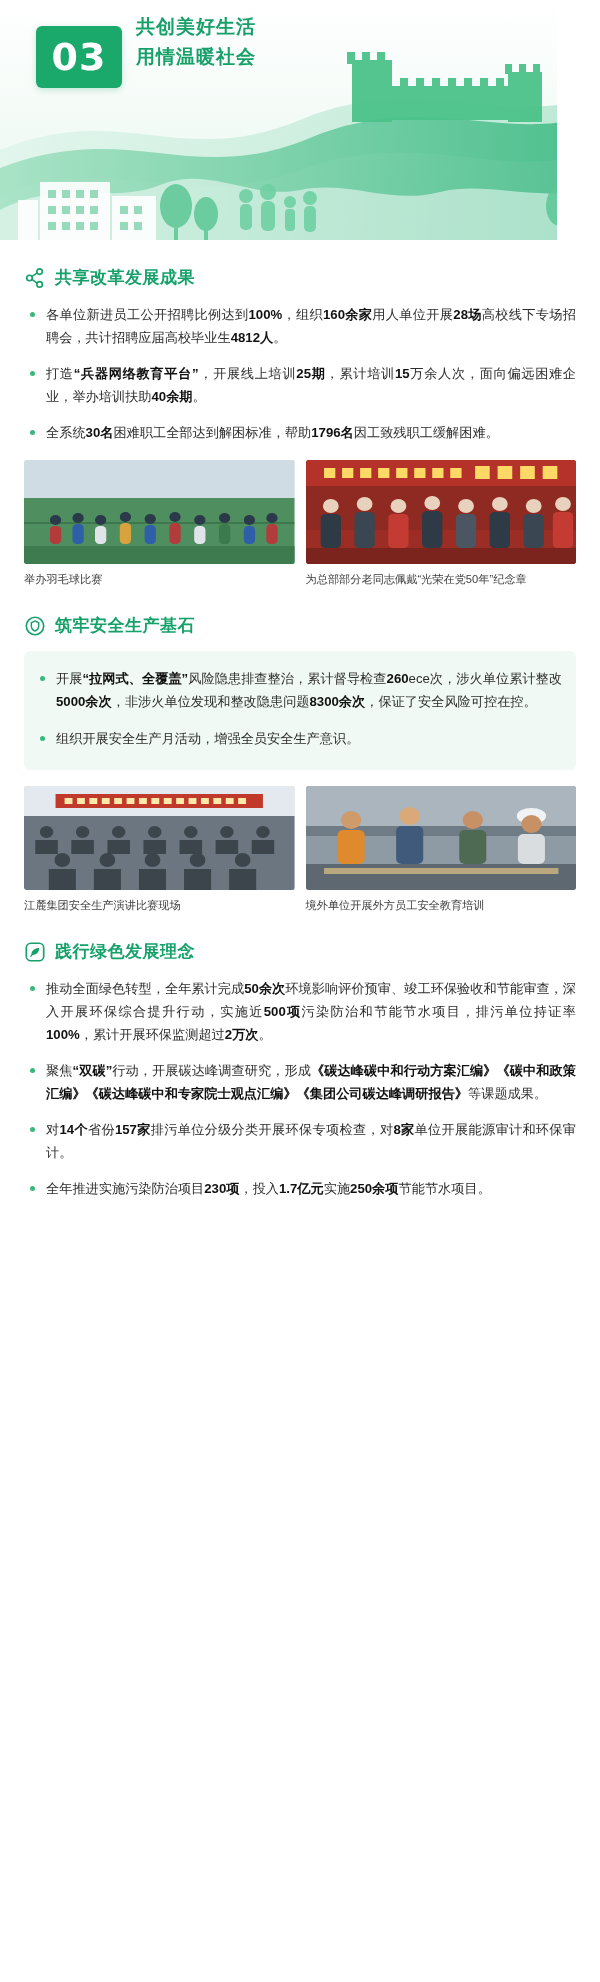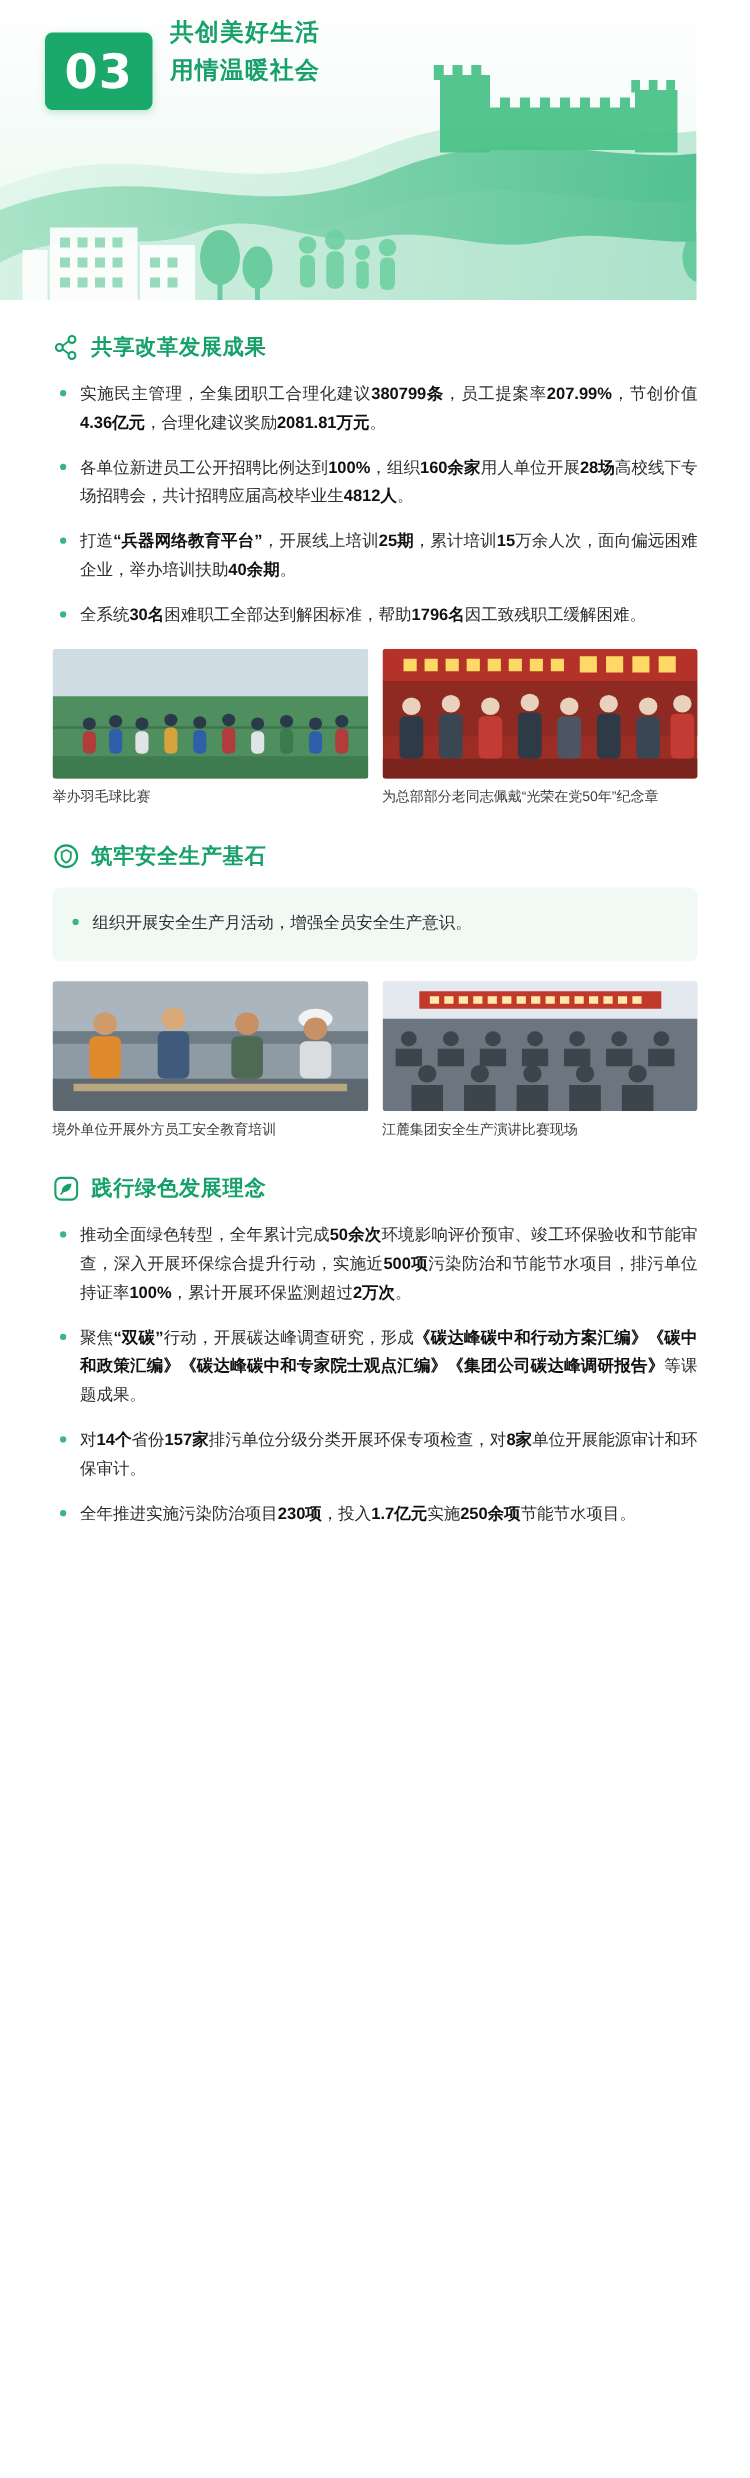--- a/index.html
+++ b/index.html
@@ -46,21 +46,21 @@
   }
   .banner-title div {
     font-size: 19px;
     font-weight: bold;
     line-height: 30px;
     color: #17a06a;
     letter-spacing: 1px;
   }
 
   
-  .section { padding: 0 42px; }
+  .section { padding: 0 24px; }
   .sec-head {
     display: flex;
     align-items: center;
     gap: 9px;
     margin: 26px 0 14px 0;
   }
   .sec-head .ic {
     width: 22px; height: 22px;
     flex: 0 0 22px;
     display: block;
@@ -230,21 +230,20 @@
       <circle cx="17" cy="5" r="3" fill="none" stroke="#15a169" stroke-width="1.8"></circle>
       <circle cx="6" cy="12" r="3" fill="none" stroke="#15a169" stroke-width="1.8"></circle>
       <circle cx="17" cy="19" r="3" fill="none" stroke="#15a169" stroke-width="1.8"></circle>
       <line x1="8.6" y1="10.6" x2="14.4" y2="6.4" stroke="#15a169" stroke-width="1.6"></line>
       <line x1="8.6" y1="13.4" x2="14.4" y2="17.6" stroke="#15a169" stroke-width="1.6"></line>
     </svg>
     <h2>共享改革发展成果</h2>
   </div>
 
   <ul class="bullets">
-    <li>实施民主管理，全集团职工合理化建议<span class="hl">380799条</span>，员工提案率<span class="hl">207.99%</span>，节创价值<span class="hl">4.36亿元</span>，合理化建议奖励<span class="hl">2081.81万元</span>。</li>
     <li>各单位新进员工公开招聘比例达到<span class="hl">100%</span>，组织<span class="hl">160余家</span>用人单位开展<span class="hl">28场</span>高校线下专场招聘会，共计招聘应届高校毕业生<span class="hl">4812人</span>。</li>
     <li>打造<span class="hl">“兵器网络教育平台”</span>，开展线上培训<span class="hl">25期</span>，累计培训<span class="hl">15</span>万余人次，面向偏远困难企业，举办培训扶助<span class="hl">40余期</span>。</li>
     <li>全系统<span class="hl">30名</span>困难职工全部达到解困标准，帮助<span class="hl">1796名</span>因工致残职工缓解困难。</li>
   </ul>
 
   <div class="photos">
     <div class="photo">
       <div class="ph-img">
         <svg viewBox="0 0 240 104" preserveAspectRatio="none">
           <rect width="240" height="104" fill="#d8e4ea"></rect>
@@ -330,48 +329,26 @@
   <div class="sec-head">
     <svg class="ic" viewBox="0 0 24 24">
       <circle cx="12" cy="12" r="9.5" fill="none" stroke="#15a169" stroke-width="1.8"></circle>
       <path d="M12 6.5 L16 8.5 V12 C16 14.6 14.2 16.6 12 17.5 C9.8 16.6 8 14.6 8 12 V8.5 Z" fill="none" stroke="#15a169" stroke-width="1.6"></path>
     </svg>
     <h2>筑牢安全生产基石</h2>
   </div>
 
   <div class="tinted">
     <ul class="bullets">
+      <li>开展<span class="hl">“拉网式、全覆盖”</span>风险隐患排查整治，累计督导检查<span class="hl">260</span>ece次，涉火单位累计整改<span class="hl">5000余次</span>，非涉火单位发现和整改隐患问题<span class="hl">8300余次</span>，保证了安全风险可控在控。</li>
       <li>组织开展安全生产月活动，增强全员安全生产意识。</li>
     </ul>
   </div>
 
   <div class="photos">
-    <div class="photo">
-      <div class="ph-img">
-        <svg viewBox="0 0 240 104" preserveAspectRatio="none">
-          <rect width="240" height="104" fill="#8e9aa4"></rect>
-          <rect y="0" width="240" height="40" fill="#aab5bd"></rect>
-          <rect x="0" y="40" width="240" height="10" fill="#6f7b85"></rect>
-          <g>
-            <circle cx="40" cy="34" r="9" fill="#cf9b6a"></circle>
-              <rect x="28" y="44" width="24" height="34" rx="5" fill="#e08a2e"></rect>
-            <circle cx="92" cy="30" r="9" fill="#d9a978"></circle>
-              <rect x="80" y="40" width="24" height="38" rx="5" fill="#3f5a7a"></rect>
-            <circle cx="148" cy="34" r="9" fill="#c79165"></circle>
-              <rect x="136" y="44" width="24" height="34" rx="5" fill="#4f6a52"></rect>
-            <ellipse cx="200" cy="30" rx="13" ry="8" fill="#f0f2f4"></ellipse>
-            <circle cx="200" cy="38" r="9" fill="#c79165"></circle>
-              <rect x="188" y="48" width="24" height="30" rx="5" fill="#d9dde0"></rect>
-          </g>
-          <rect y="78" width="240" height="26" fill="#5d6870"></rect>
-          <rect x="16" y="82" width="208" height="6" fill="#b9a77f"></rect>
-        </svg>
-      </div>
-      <div class="cap">境外单位开展外方员工安全教育培训</div>
-    </div>
     <div class="photo">
       <div class="ph-img">
         <svg viewBox="0 0 240 104" preserveAspectRatio="none">
           <rect width="240" height="104" fill="#cdd6dd"></rect>
           <rect y="0" width="240" height="30" fill="#e3e9ee"></rect>
           <rect x="28" y="8" width="184" height="14" fill="#c0392b"></rect>
           <g fill="#ffe9a8">
             <rect x="36" y="12" width="7" height="6"></rect>
               <rect x="47" y="12" width="7" height="6"></rect>
               <rect x="58" y="12" width="7" height="6"></rect>
@@ -412,20 +389,43 @@
             <rect x="22" y="83" width="24" height="21"></rect>
               <rect x="62" y="83" width="24" height="21"></rect>
               <rect x="102" y="83" width="24" height="21"></rect>
             <rect x="142" y="83" width="24" height="21"></rect>
               <rect x="182" y="83" width="24" height="21"></rect>
           </g>
         </svg>
       </div>
       <div class="cap">江麓集团安全生产演讲比赛现场</div>
     </div>
+    <div class="photo">
+      <div class="ph-img">
+        <svg viewBox="0 0 240 104" preserveAspectRatio="none">
+          <rect width="240" height="104" fill="#8e9aa4"></rect>
+          <rect y="0" width="240" height="40" fill="#aab5bd"></rect>
+          <rect x="0" y="40" width="240" height="10" fill="#6f7b85"></rect>
+          <g>
+            <circle cx="40" cy="34" r="9" fill="#cf9b6a"></circle>
+              <rect x="28" y="44" width="24" height="34" rx="5" fill="#e08a2e"></rect>
+            <circle cx="92" cy="30" r="9" fill="#d9a978"></circle>
+              <rect x="80" y="40" width="24" height="38" rx="5" fill="#3f5a7a"></rect>
+            <circle cx="148" cy="34" r="9" fill="#c79165"></circle>
+              <rect x="136" y="44" width="24" height="34" rx="5" fill="#4f6a52"></rect>
+            <ellipse cx="200" cy="30" rx="13" ry="8" fill="#f0f2f4"></ellipse>
+            <circle cx="200" cy="38" r="9" fill="#c79165"></circle>
+              <rect x="188" y="48" width="24" height="30" rx="5" fill="#d9dde0"></rect>
+          </g>
+          <rect y="78" width="240" height="26" fill="#5d6870"></rect>
+          <rect x="16" y="82" width="208" height="6" fill="#b9a77f"></rect>
+        </svg>
+      </div>
+      <div class="cap">境外单位开展外方员工安全教育培训</div>
+    </div>
   </div>
 </div>
 
 <div class="section">
   <div class="sec-head">
     <svg class="ic" viewBox="0 0 24 24">
       <rect x="2.5" y="2.5" width="19" height="19" rx="5" fill="none" stroke="#15a169" stroke-width="1.8"></rect>
       <path d="M8 15 C8 10 12 7.5 16.5 7.5 C16.5 12 13.5 15.5 8 15 Z" fill="#15a169"></path>
       <path d="M7 17 C9 14.5 12 11.5 15.5 9.5" fill="none" stroke="#15a169" stroke-width="1.4"></path>
     </svg>

